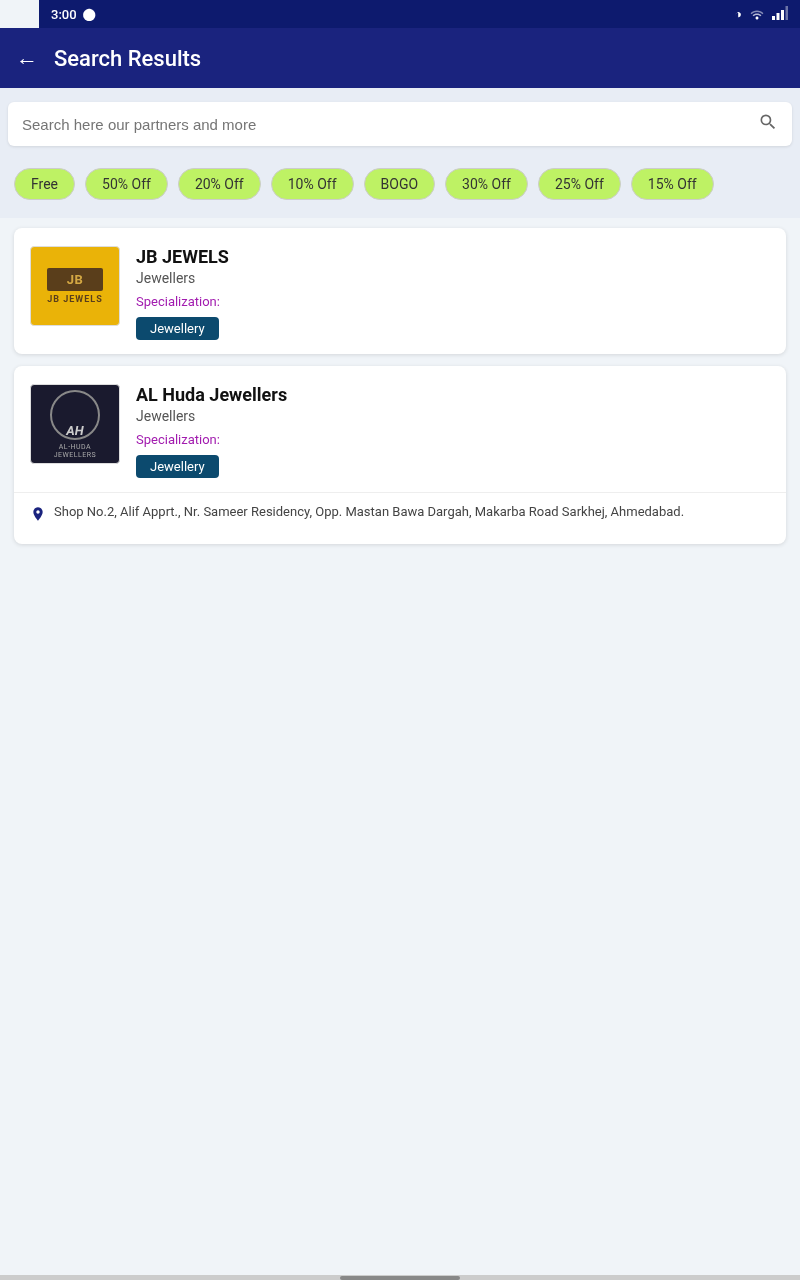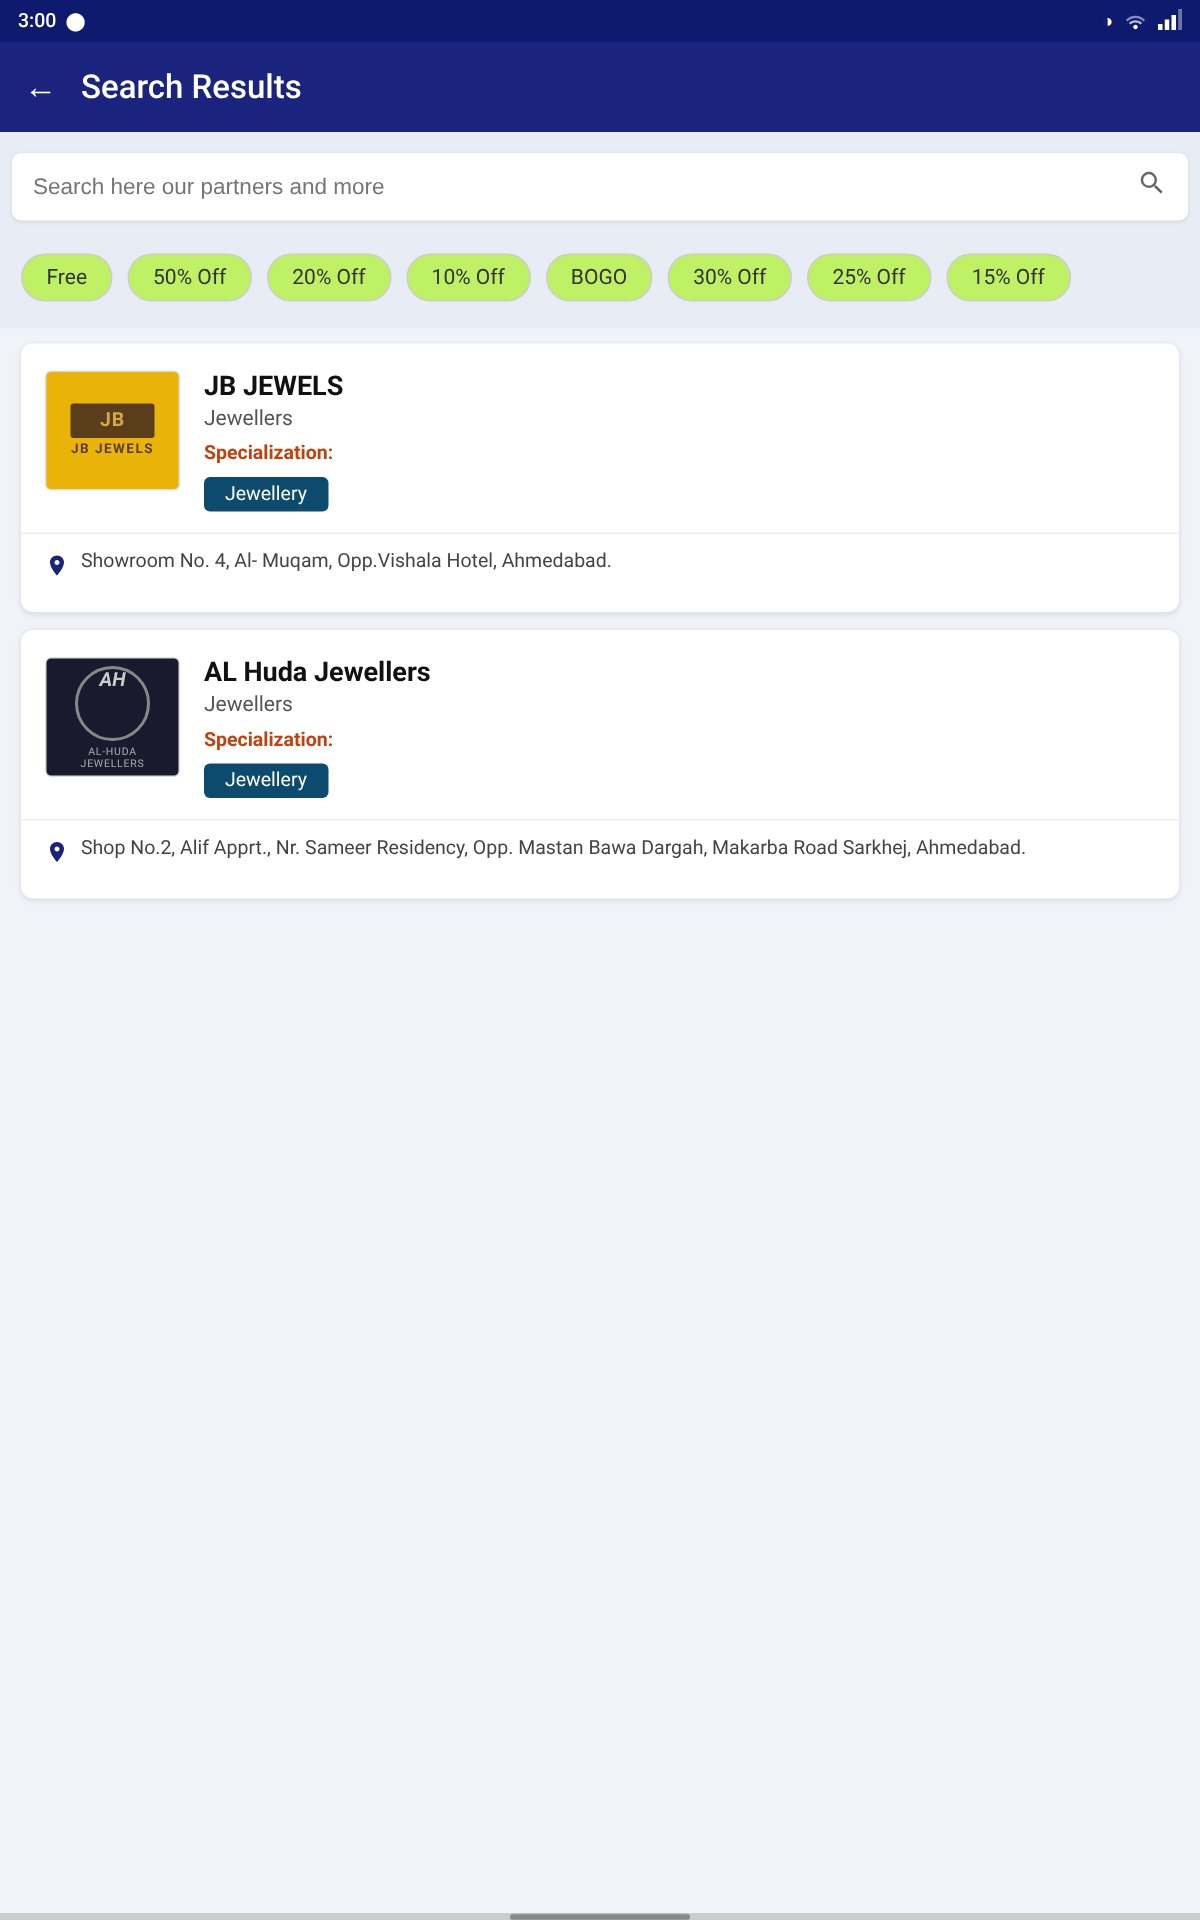--- a/index.html
+++ b/index.html
@@ -16,20 +16,21 @@
     .status-bar {
       background: #0d1a6e;
       color: white;
       height: 28px;
       display: flex;
       align-items: center;
       justify-content: space-between;
       padding: 0 12px;
       font-size: 13px;
       font-weight: 500;
+      margin-left: 39px;
     }
     .status-bar-left { display: flex; align-items: center; gap: 6px; }
     .status-bar-right { display: flex; align-items: center; gap: 6px; }
     .status-icon { font-size: 12px; }
 
     
     .app-bar {
       background: #1a237e;
       color: white;
       height: 60px;
@@ -163,21 +164,21 @@
     .logo-alhuda-inner {
       text-align: center;
     }
     .logo-alhuda-circle {
       width: 50px;
       height: 50px;
       border-radius: 50%;
       border: 2px solid #888;
       display: flex;
       align-items: center;
-      justify-content: flex-start;
+      justify-content: flex-end;
       flex-direction: column;
       margin: 0 auto 3px;
     }
     .logo-alhuda-initials {
       font-size: 13px;
       font-weight: bold;
       color: #ccc;
       font-style: italic;
     }
     .logo-alhuda-text {
@@ -194,22 +195,22 @@
       color: #111;
       margin-bottom: 3px;
     }
     .business-category {
       font-size: 14px;
       color: #555;
       margin-bottom: 8px;
     }
     .specialization-label {
       font-size: 13px;
-      color: #c2410c;
-      font-weight: 700;
+      color: #a21caf;
+      font-weight: 400;
       margin-bottom: 8px;
     }
     .spec-badge {
       background: #0c4a6e;
       color: white;
       border-radius: 4px;
       padding: 4px 14px;
       font-size: 13px;
       display: inline-block;
     }
@@ -314,28 +315,20 @@
           <div class="logo-jb-box">JB</div>
           <div class="logo-jb-text">JB JEWELS</div>
         </div>
       </div>
       <div class="card-info">
         <div class="business-name">JB JEWELS</div>
         <div class="business-category">Jewellers</div>
         <div class="specialization-label">Specialization:</div>
         <div class="spec-badge">Jewellery</div>
       </div>
-    </div>
-    <div class="card-address">
-      <span class="location-icon">
-        <svg width="16" height="20" viewBox="0 0 24 24" fill="#1a237e">
-          <path d="M12 2C8.13 2 5 5.13 5 9c0 5.25 7 13 7 13s7-7.75 7-13c0-3.87-3.13-7-7-7zm0 9.5c-1.38 0-2.5-1.12-2.5-2.5s1.12-2.5 2.5-2.5 2.5 1.12 2.5 2.5-1.12 2.5-2.5 2.5z"></path>
-        </svg>
-      </span>
-      <span>Showroom No. 4, Al- Muqam, Opp.Vishala Hotel, Ahmedabad.</span>
     </div>
   </div>
 
   <div class="business-card">
     <div class="card-top">
       <div class="business-logo logo-alhuda">
         <div class="logo-alhuda-inner">
           <div class="logo-alhuda-circle">
             <span class="logo-alhuda-initials">AH</span>
           </div>

